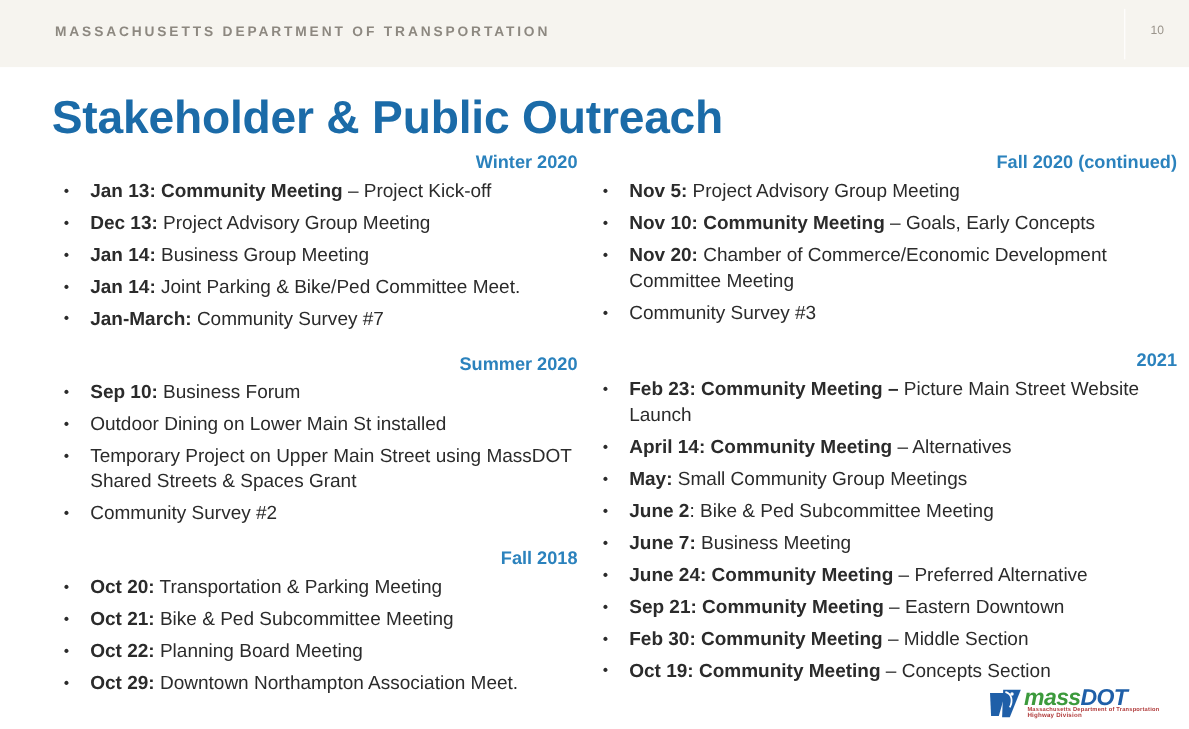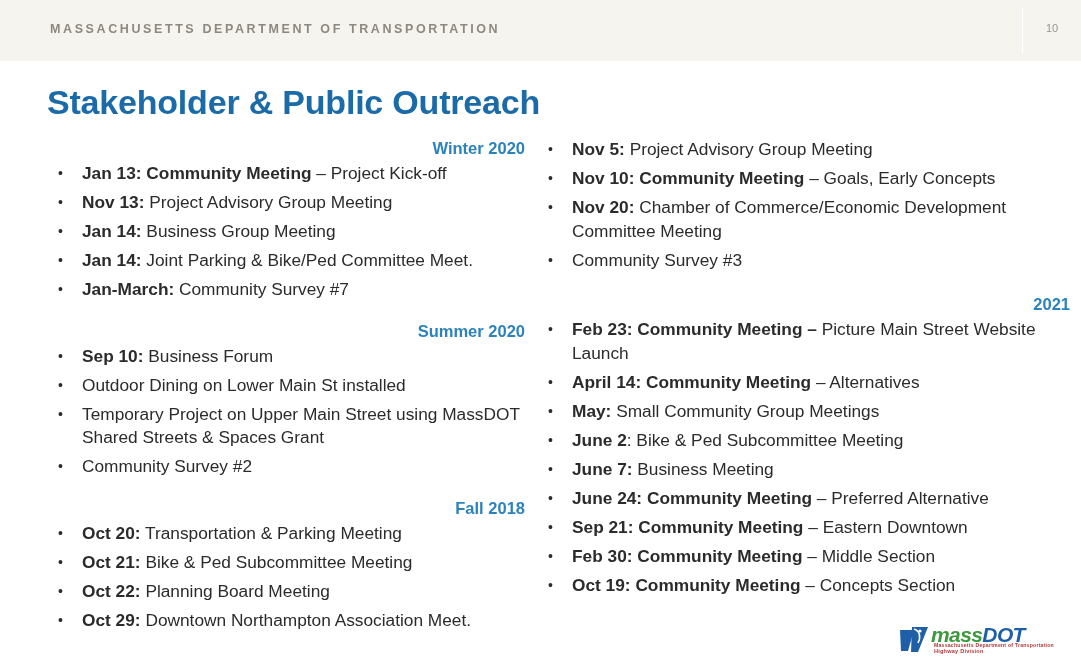--- a/index.html
+++ b/index.html
@@ -50,21 +50,21 @@
     text-align: center;
     font-size: 11px;
     color: #9b958c;
   }
 
   
   #slide-title {
     position: absolute;
     left: 47px;
     top: 83px;
-    font-size: 34px;
+    font-size: 42px;
     font-weight: bold;
     color: #1b6ba8;
     letter-spacing: -0.2px;
     white-space: nowrap;
   }
 
   
   .column {
     position: absolute;
     top: 138px;
@@ -180,21 +180,21 @@
 
 <div class="column" id="col-left">
 
   <div class="section" id="section-winter">
     <div class="section-heading">Winter 2020</div>
     <ul class="bullet-list">
       <li class="bullet-item">
         <span class="bullet-dot">•</span><span class="b">Jan 13: Community Meeting</span><span> – Project Kick-off</span>
       </li>
       <li class="bullet-item">
-        <span class="bullet-dot">•</span><span class="b">Nov 13:</span><span> Project Advisory Group Meeting</span>
+        <span class="bullet-dot">•</span><span class="b">Dec 13:</span><span> Project Advisory Group Meeting</span>
       </li>
       <li class="bullet-item">
         <span class="bullet-dot">•</span><span class="b">Jan 14:</span><span> Business Group Meeting</span>
       </li>
       <li class="bullet-item">
         <span class="bullet-dot">•</span><span class="b">Jan 14:</span><span> Joint Parking &amp; Bike/Ped Committee Meet.</span>
       </li>
       <li class="bullet-item">
         <span class="bullet-dot">•</span><span class="b">Jan-March:</span><span> Community Survey #7</span>
       </li>
@@ -235,20 +235,21 @@
         <span class="bullet-dot">•</span><span class="b">Oct 29:</span><span> Downtown Northampton Association Meet.</span>
       </li>
     </ul>
   </div>
 
 </div>
 
 <div class="column" id="col-right">
 
   <div class="section" id="section-fall-cont">
+    <div class="section-heading">Fall 2020 (continued)</div>
     <ul class="bullet-list">
       <li class="bullet-item">
         <span class="bullet-dot">•</span><span class="b">Nov 5:</span><span> Project Advisory Group Meeting</span>
       </li>
       <li class="bullet-item">
         <span class="bullet-dot">•</span><span class="b">Nov 10: Community Meeting</span><span> – Goals, Early Concepts</span>
       </li>
       <li class="bullet-item">
         <span class="bullet-dot">•</span><span class="b">Nov 20:</span><span> Chamber of Commerce/Economic Development Committee Meeting</span>
       </li>

